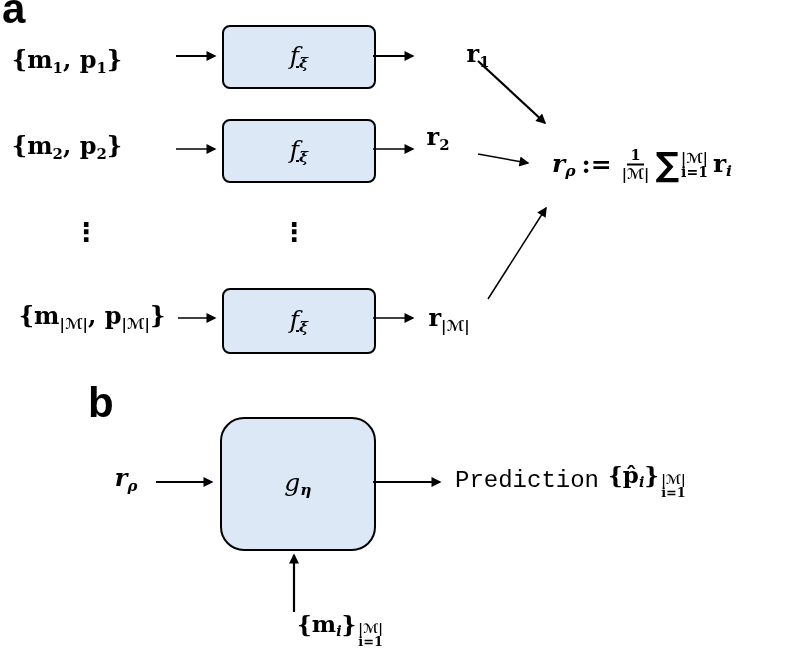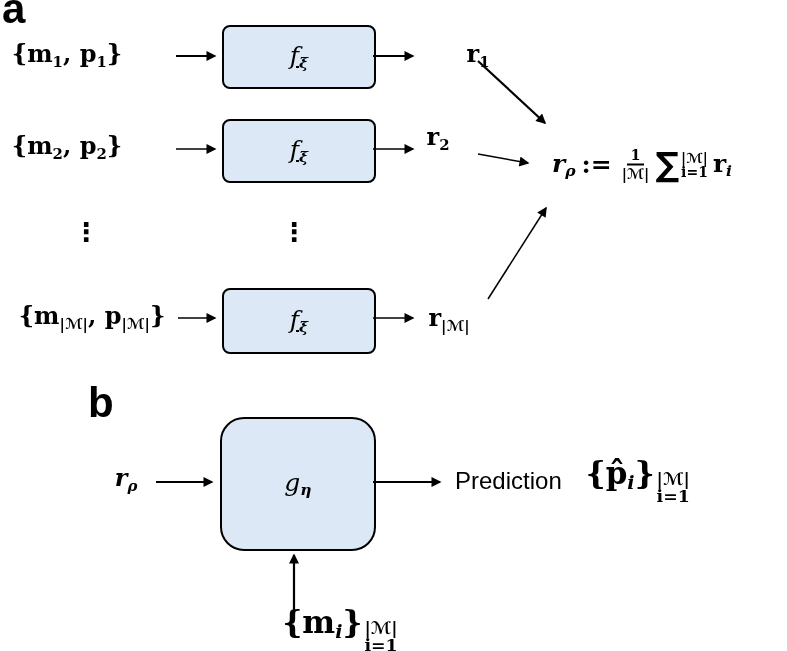--- a/index.html
+++ b/index.html
@@ -31,22 +31,22 @@
   .frac{display:inline-flex;flex-direction:column;align-items:center;
         font-size:58%;line-height:1.15;margin:0 6px;}
   .frac .num{border-bottom:2px solid #000;padding:0 3px 1px;}
   .frac .den{padding-top:1px;}
   .sum{font-family:"DejaVu Sans",sans-serif;font-size:33px;font-weight:bold;line-height:0.85;}
   .stack{display:inline-flex;flex-direction:column;align-items:flex-start;
          font-size:56%;line-height:1.12;margin-left:2px;transform:translateY(0.05em);}
   .assign{margin:0 4px 0 6px;}
 
   .pred{display:flex;align-items:center;font-size:24px;}
-  .pred .word{font-family:Liberation Sans, sans-serif;font-weight:normal;margin-right:24px;}
-  .pred .mathpart,.ctx{font-weight:bold;font-size:31px;}
+  .pred .word{font-family:Liberation Mono, monospace;font-weight:normal;margin-right:9px;}
+  .pred .mathpart,.ctx{font-weight:bold;font-size:23px;}
 
   svg.arrows{position:absolute;left:0;top:0;z-index:1;}
   svg.arrows line{stroke:var(--ink,#000);}
 </style>
 </head>
 <body>
 
 <div id="fig">
 
   <svg class="arrows" width="787" height="651" viewBox="0 0 787 651" aria-hidden="true">
@@ -64,21 +64,21 @@
     <line x1="478" y1="61" x2="545" y2="123" stroke-width="2.2" marker-end="url(#ah)"></line>
     <line x1="478" y1="154" x2="528" y2="163" stroke-width="1.5" marker-end="url(#ah)"></line>
     <line x1="488" y1="299" x2="546" y2="208" stroke-width="1.5" marker-end="url(#ah)"></line>
     <line x1="156" y1="482" x2="212" y2="482" stroke-width="2.2" marker-end="url(#ah)"></line>
     <line x1="373" y1="482" x2="440" y2="482" stroke-width="2.2" marker-end="url(#ah)"></line>
     <line x1="294" y1="612" x2="294" y2="555" stroke-width="2.2" marker-end="url(#ah)"></line>
   </svg>
 
   <div class="panel-label" style="left:2px;top:-12px;">a</div>
 
-  <div class="abs ctr mathlab rm" style="left:67px;top:56px;"><span>{</span><span>m</span><span class="sb">1</span><span>, </span><span>p</span><span class="sb">1</span><span>}</span></div>
+  <div class="abs ctr mathlab rm" style="left:67px;top:62px;"><span>{</span><span>m</span><span class="sb">1</span><span>, </span><span>p</span><span class="sb">1</span><span>}</span></div>
 
   <div class="box enc" style="top:25px;">
     <span class="boxlab rm"><span>f</span><span class="sb">ξ</span></span>
   </div>
 
   <div class="abs ctr mathlab rm" style="left:438px;top:56px;margin-left:40px;"><span>r</span><span class="sb">1</span></div>
 
   <div class="abs ctr mathlab rm" style="left:67px;top:148px;"><span>{</span><span>m</span><span class="sb">2</span><span>, </span><span>p</span><span class="sb">2</span><span>}</span></div>
 
   <div class="box enc" style="top:119px;">

